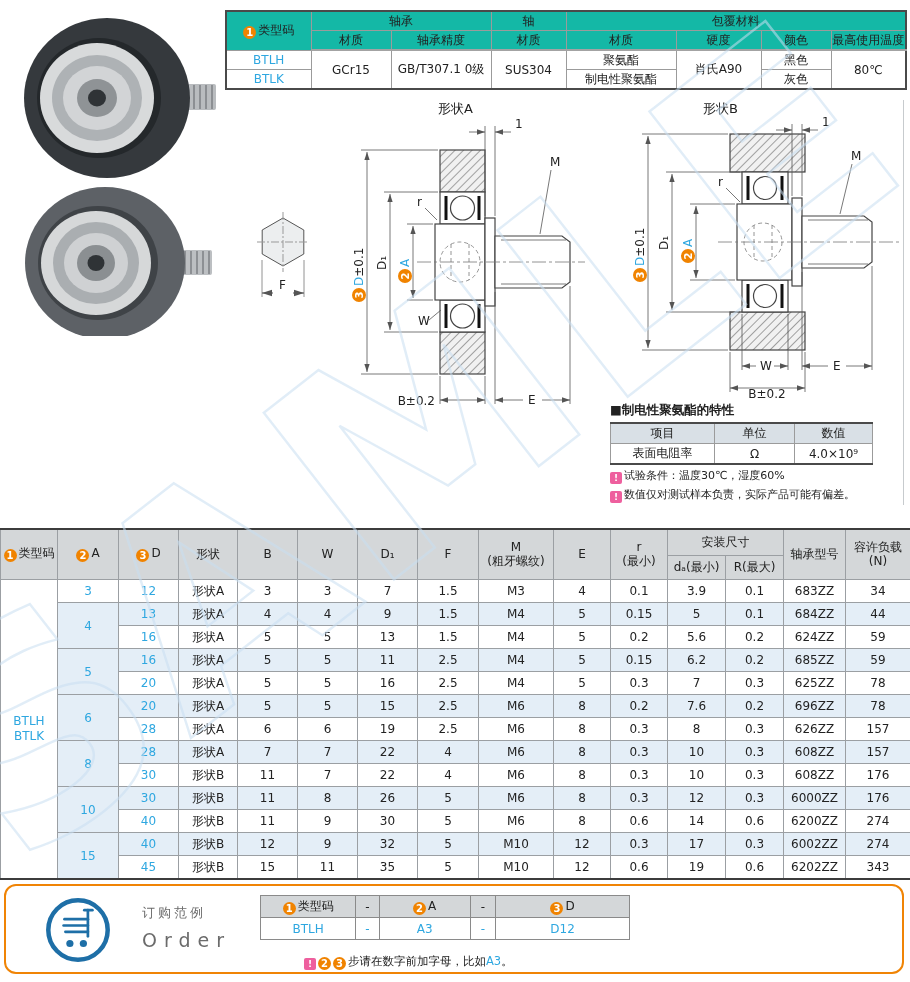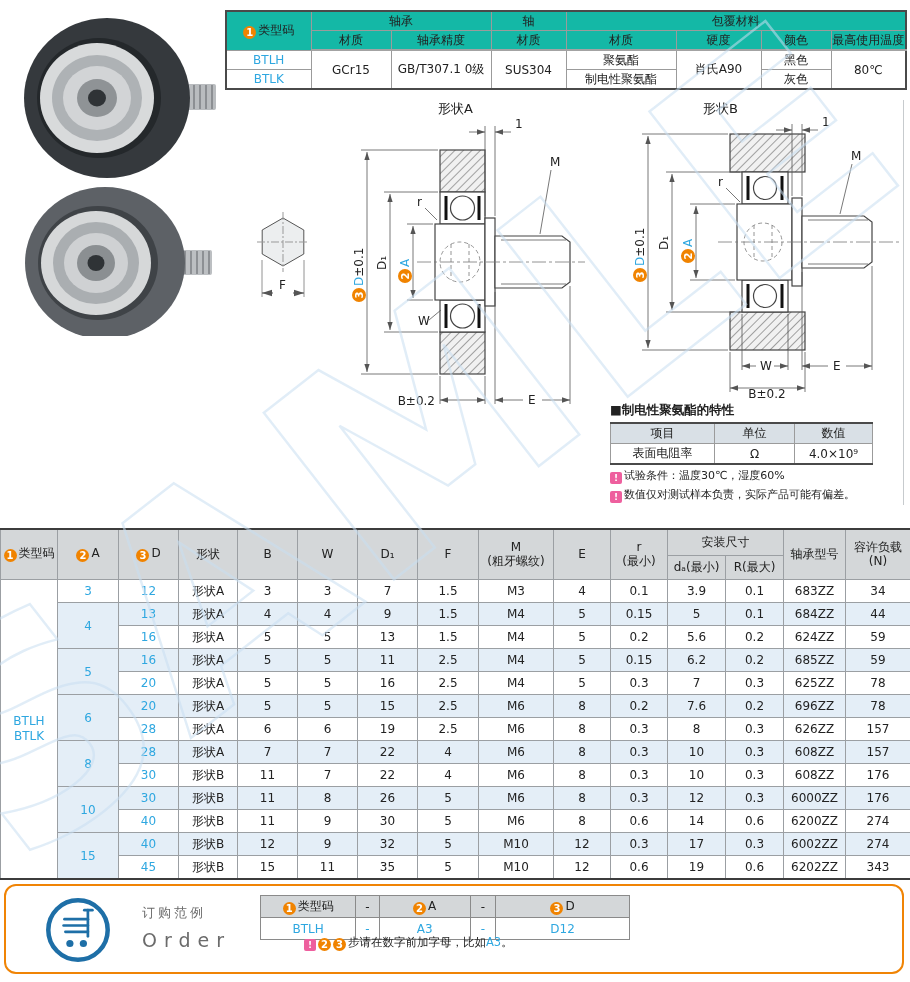--- a/index.html
+++ b/index.html
@@ -48,21 +48,21 @@
 
   
   #order-box{position:absolute;left:4px;top:884px;width:896px;height:86px;
              border:2px solid #f08405;border-radius:12px;background:#fff;}
   #order-title{position:absolute;left:136px;top:18px;color:#6b6b6b;}
   #order-title .cn{font-size:13px;letter-spacing:3px;}
   #order-title .en{font-size:19px;letter-spacing:7px;margin-top:7px;}
   #order-table{position:absolute;left:254px;top:9px;width:370px;font-size:12px;border:1px solid #777;}
   #order-table td{border:1px solid #8a8a8a;height:21px;padding:0;}
   #order-table tr.hd td{background:#d4d7d9;}
-  #order-note{position:absolute;left:256px;top:49px;font-size:11.5px;white-space:nowrap;padding-left:42px;}
+  #order-note{position:absolute;left:256px;top:68px;font-size:11.5px;white-space:nowrap;padding-left:42px;}
 
   .edge-line{position:absolute;left:903px;top:100px;width:1px;height:405px;background:#c7cbce;}
 
   
   #watermark{position:absolute;left:0;top:0;pointer-events:none;z-index:6;opacity:.55;}
   .layer{z-index:2;}
 </style>
 </head>
 <body>
 

